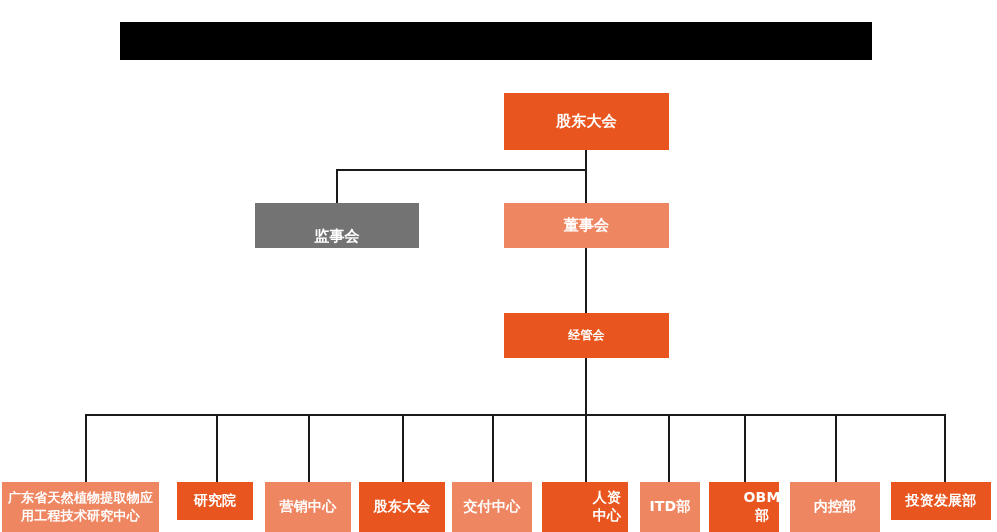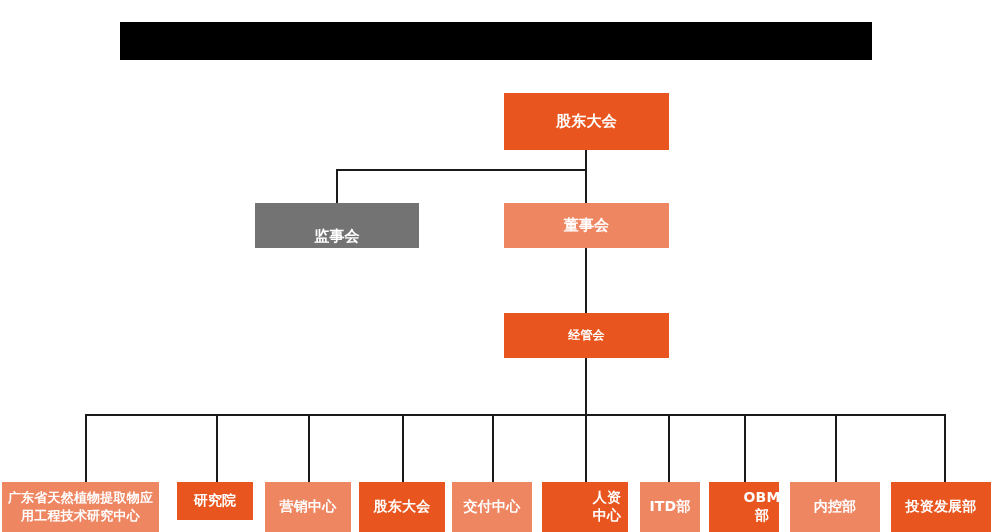--- a/index.html
+++ b/index.html
@@ -125,17 +125,17 @@
   </div>
   <div class="node lvl4 light" style="left:640px; top:482px; width:60px; height:50px;">
     <span>ITD部</span>
   </div>
   <div class="node lvl4 dark" style="left:709px; top:482px; width:70px; height:50px;padding-left:40px;">
     <span>OBM部</span>
   </div>
   <div class="node lvl4 light" style="left:790px; top:482px; width:90px; height:50px;">
     <span>内控部</span>
   </div>
-  <div class="node lvl4 dark" style="left:891px; top:482px; width:100px; height:50px;">
+  <div class="node lvl4 dark" style="left:891px; top:482px; width:100px; height:38px;">
     <span>投资发展部</span>
   </div>
 
 </div>
 
 </body></html>

